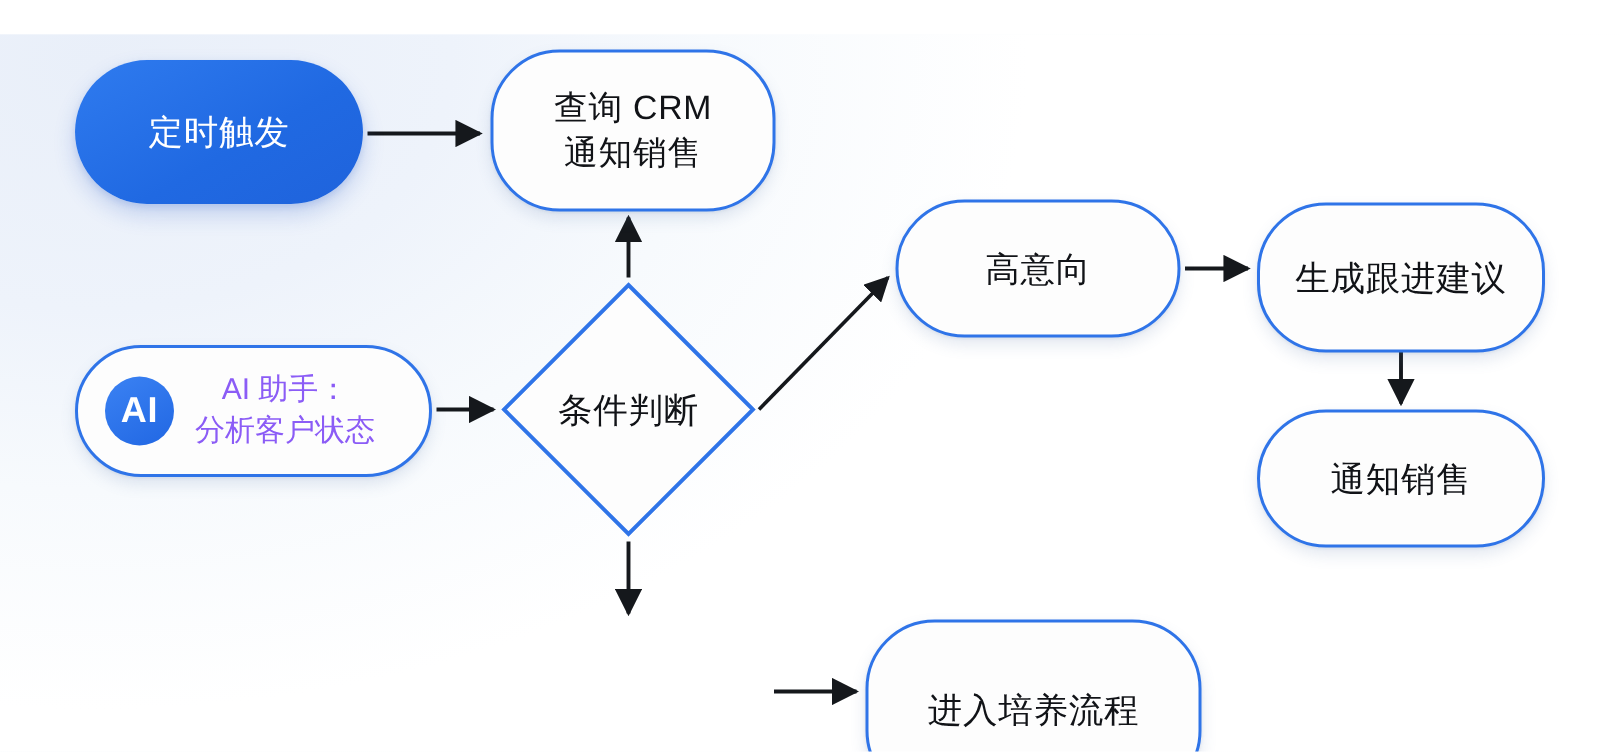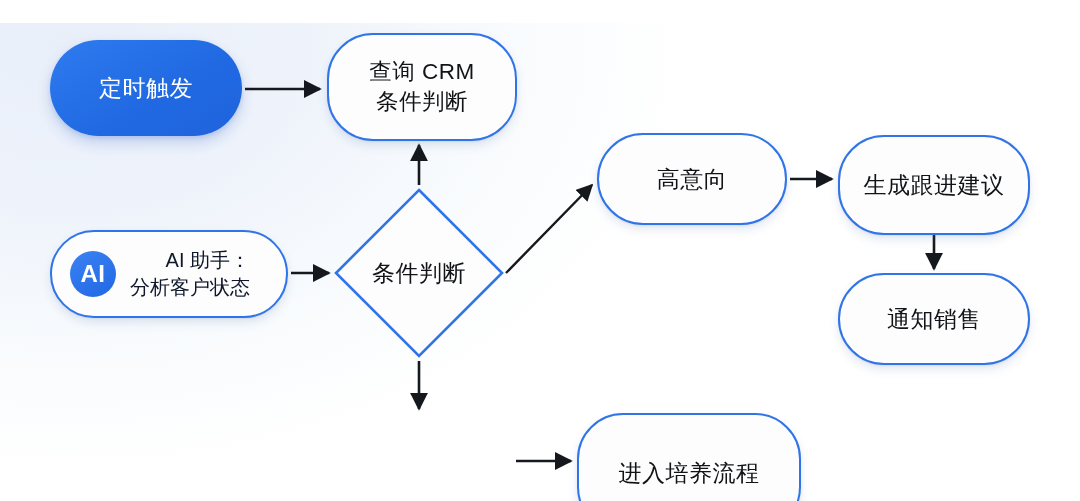--- a/index.html
+++ b/index.html
@@ -79,24 +79,24 @@
     color: #ffffff;
     display: flex;
     align-items: center;
     justify-content: center;
     font-size: 24px;
     font-weight: 600;
     letter-spacing: 0.5px;
     margin-right: 14px;
   }
   .ai-text {
-    text-align: right;
+    text-align: center;
     font-size: 20px;
     font-weight: 500;
-    color: #0f172a;
+    color: #8b5cf6;
     line-height: 1.35;
   }
   .ai-text .l1 { display: block; }
   .ai-text .l2 { display: block; }
 
   
   #node-diamond {
     position: absolute;
     left: 333px; top: 164px;
     width: 172px; height: 172px; font-family: Liberation Serif, serif;
@@ -147,21 +147,21 @@
 
     <line x1="516" y1="438" x2="571" y2="438" stroke="#15181c" stroke-width="2.6" marker-end="url(#arrow)"></line>
   </svg>
 
   <div class="node filled" id="node-trigger">
     <span class="label">定时触发</span>
   </div>
 
   <div class="node rrect" id="node-crm">
     <span class="label two-line">查询 CRM
-条件判断</span>
+通知销售</span>
   </div>
 
   <div class="node rrect" id="node-ai">
     <span class="ai-badge">AI</span>
     <span class="ai-text">
       <span class="l1">AI 助手：</span>
       <span class="l2">分析客户状态</span>
     </span>
   </div>
 

